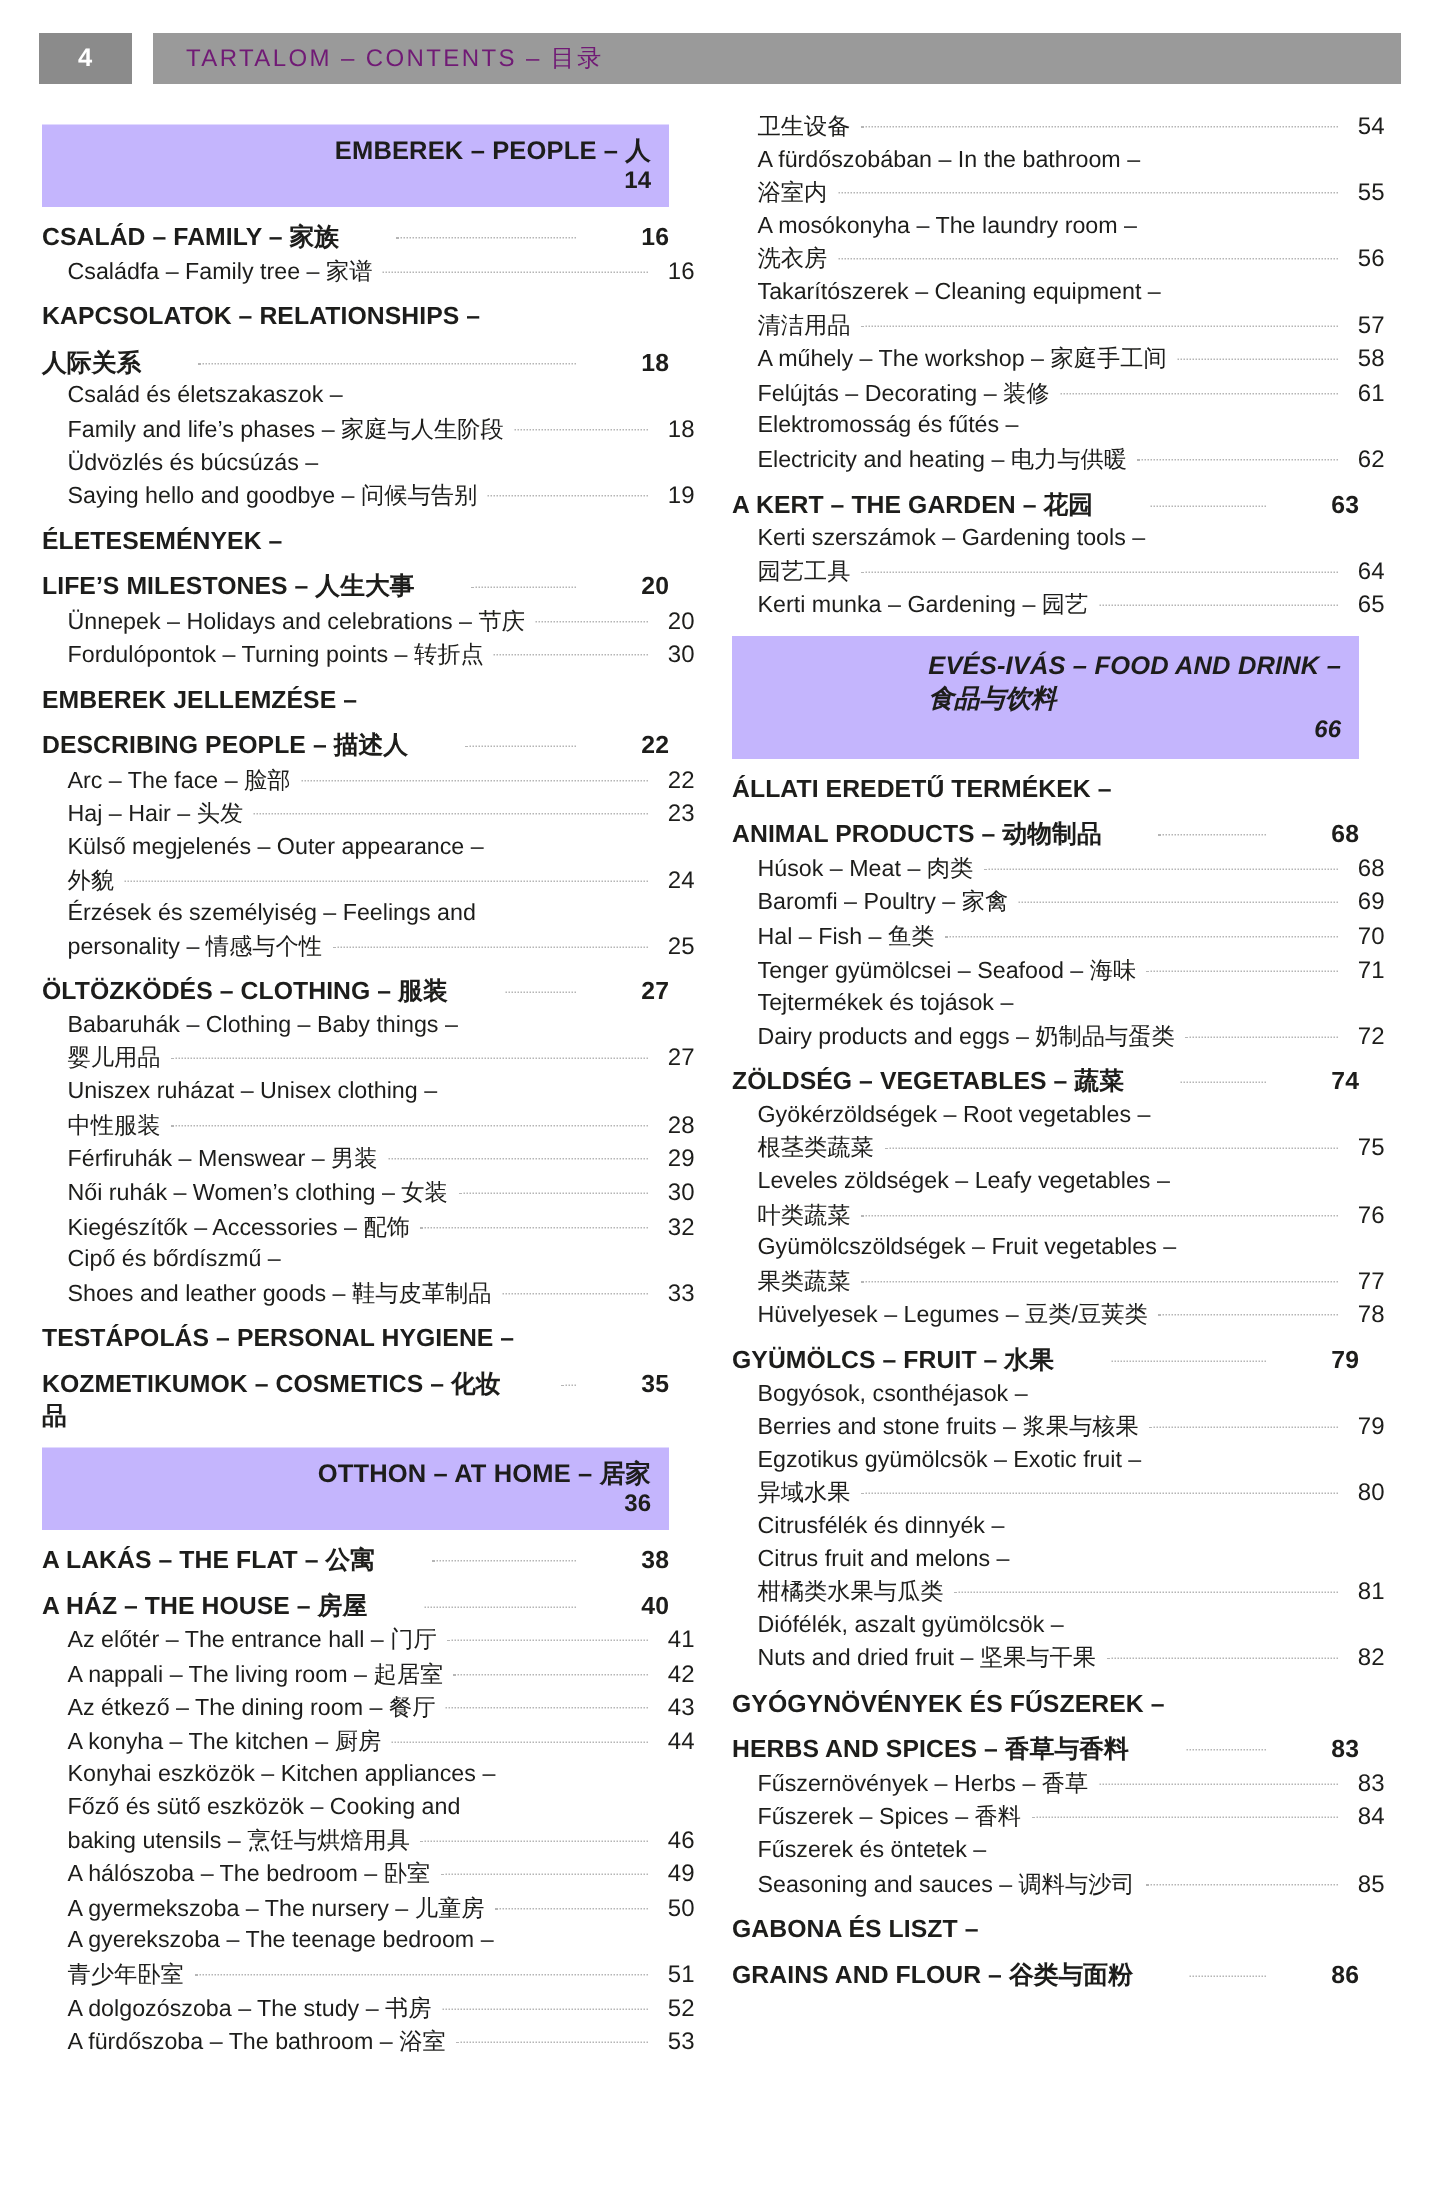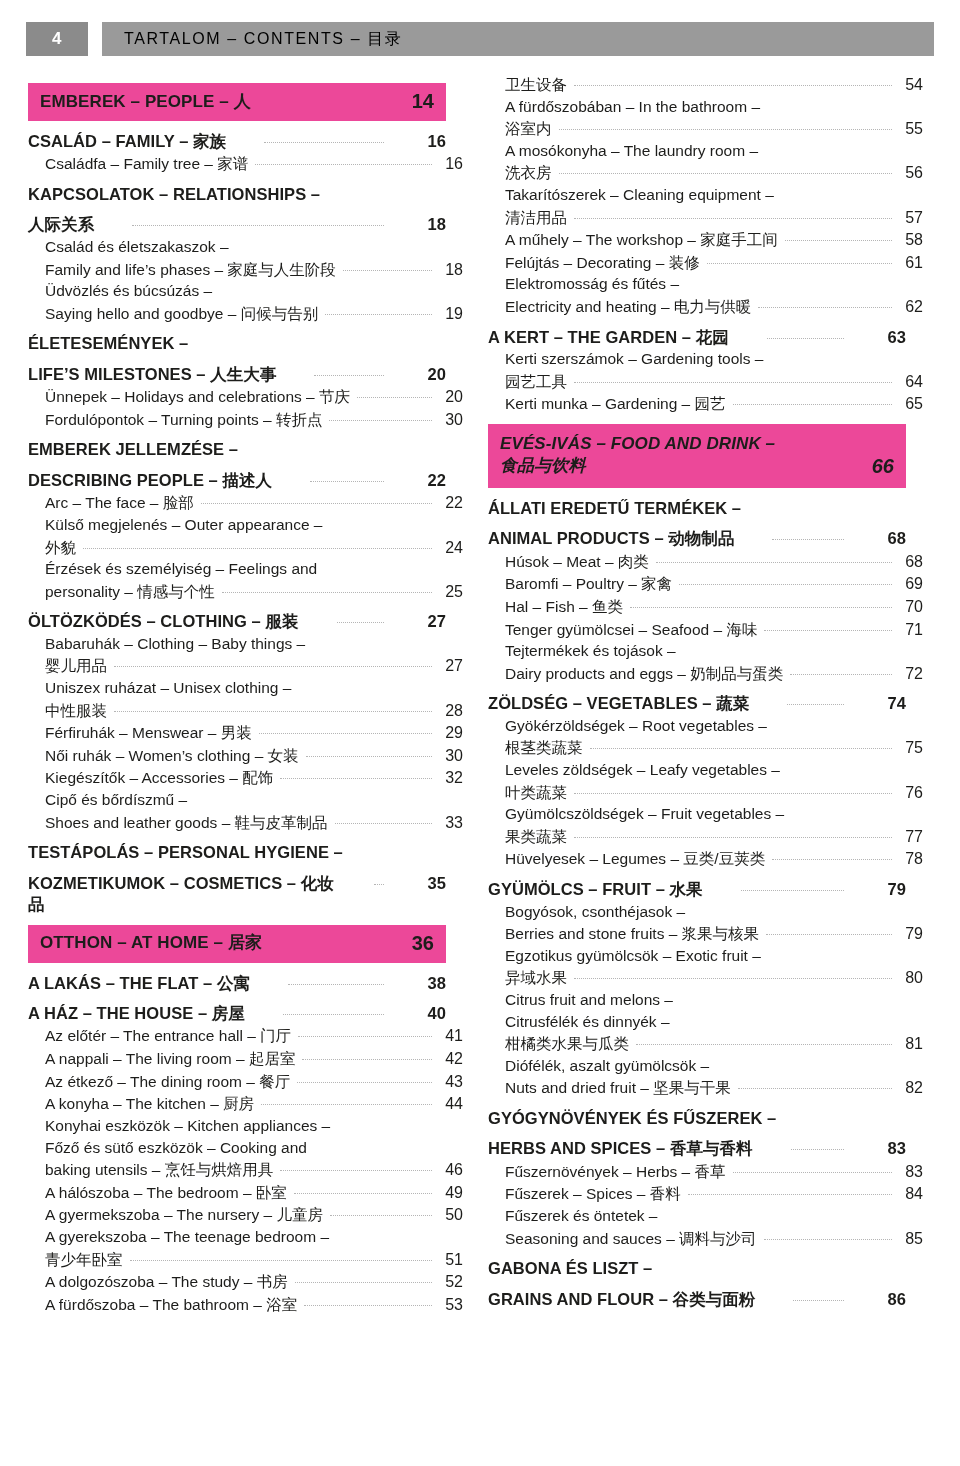--- a/index.html
+++ b/index.html
@@ -35,21 +35,21 @@
     display: flex;
     align-items: center;
     justify-content: center;
     letter-spacing: 0.5px;
   }
   .header-band {
     flex: 1;
     margin-left: 14px;
     margin-right: 26px;
     background: #9a9a9a;
-    color: #000000;
+    color: #701a75;
     display: flex;
     align-items: center;
     padding-left: 22px;
     font-size: 16px;
     letter-spacing: 1.6px;
     font-weight: normal;
   }
 
   
   .columns {
@@ -60,37 +60,38 @@
   .col {
     position: absolute;
     top: 0;
     width: 418px;
   }
   .col-left  { left: 28px; }
   .col-right { left: 488px; }
 
   
   .band {
-    background: #ec4899;
+    background: #c4b5fd;
     padding: 7px 12px 8px 12px;
     margin: 9px 0 10px 0;
     display: flex;
     align-items: flex-end;
     justify-content: space-between;
     min-height: 20px;
+    flex-direction: column;
   }
   .band.band-tall { padding-top: 9px; padding-bottom: 10px; font-style: italic; }
   .band .band-title {
     font-size: 17px;
     font-weight: bold;
     line-height: 1.32;
     letter-spacing: 0.1px;
   }
   .band .band-page {
-    font-size: 20px;
+    font-size: 16px;
     font-weight: bold;
     padding-left: 10px;
     white-space: nowrap;
   }
 
   .entry {
     display: flex;
     align-items: baseline;
     width: 100%;
     margin: 0;
@@ -204,20 +205,25 @@
       <div class="entry lvl1">
         <span class="txt">DESCRIBING PEOPLE – 描述人</span>
         <span class="leader"></span>
         <span class="pg">22</span>
       </div>
       <div class="entry lvl2">
         <span class="txt">Arc – The face – 脸部</span>
         <span class="leader"></span>
         <span class="pg">22</span>
       </div>
+      <div class="entry lvl2">
+        <span class="txt">Haj – Hair – 头发</span>
+        <span class="leader"></span>
+        <span class="pg">23</span>
+      </div>
       <div class="entry lvl2 contline"><span class="txt">Külső megjelenés – Outer appearance –</span></div>
       <div class="entry lvl2">
         <span class="txt">外貌</span>
         <span class="leader"></span>
         <span class="pg">24</span>
       </div>
       <div class="entry lvl2 contline"><span class="txt">Érzések és személyiség – Feelings and</span></div>
       <div class="entry lvl2">
         <span class="txt">personality – 情感与个性</span>
         <span class="leader"></span>
@@ -466,22 +472,22 @@
         <span class="txt">Berries and stone fruits – 浆果与核果</span>
         <span class="leader"></span>
         <span class="pg">79</span>
       </div>
       <div class="entry lvl2 contline"><span class="txt">Egzotikus gyümölcsök – Exotic fruit –</span></div>
       <div class="entry lvl2">
         <span class="txt">异域水果</span>
         <span class="leader"></span>
         <span class="pg">80</span>
       </div>
+      <div class="entry lvl2 contline"><span class="txt">Citrusfélék és dinnyék –</span></div>
       <div class="entry lvl2 contline"><span class="txt">Citrus fruit and melons –</span></div>
-      <div class="entry lvl2 contline"><span class="txt">Citrusfélék és dinnyék –</span></div>
       <div class="entry lvl2">
         <span class="txt">柑橘类水果与瓜类</span>
         <span class="leader"></span>
         <span class="pg">81</span>
       </div>
       <div class="entry lvl2 contline"><span class="txt">Diófélék, aszalt gyümölcsök –</span></div>
       <div class="entry lvl2">
         <span class="txt">Nuts and dried fruit – 坚果与干果</span>
         <span class="leader"></span>
         <span class="pg">82</span>

